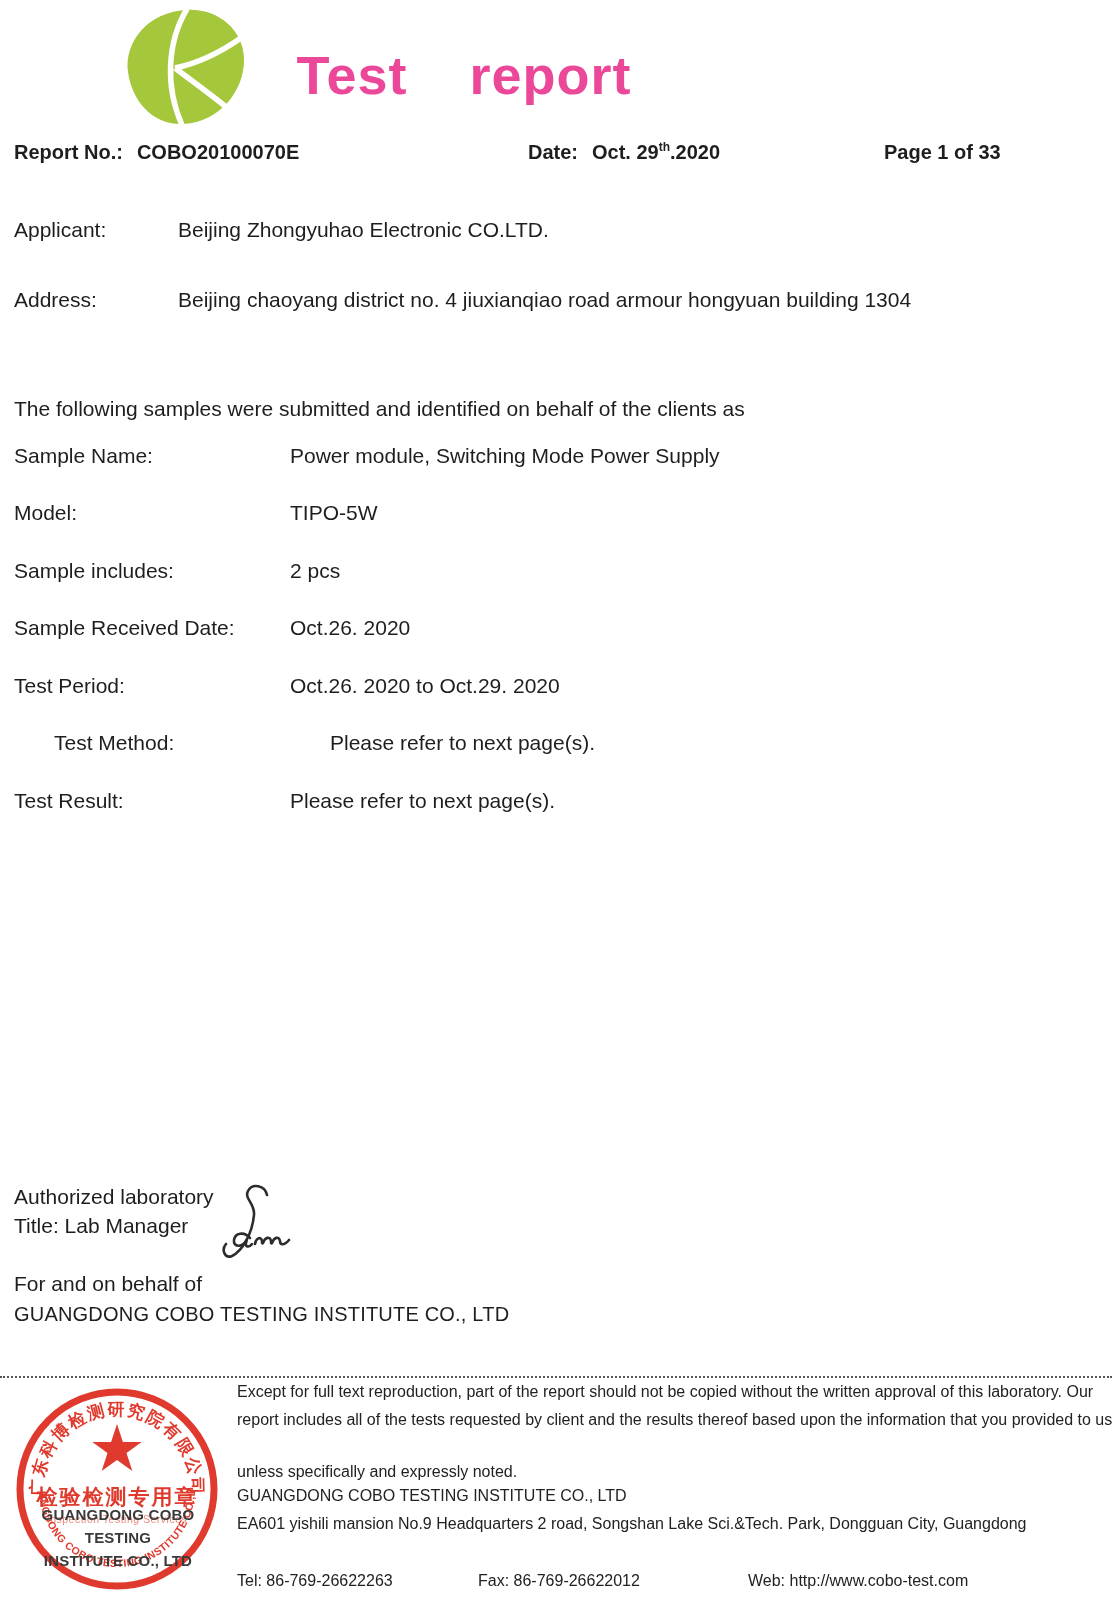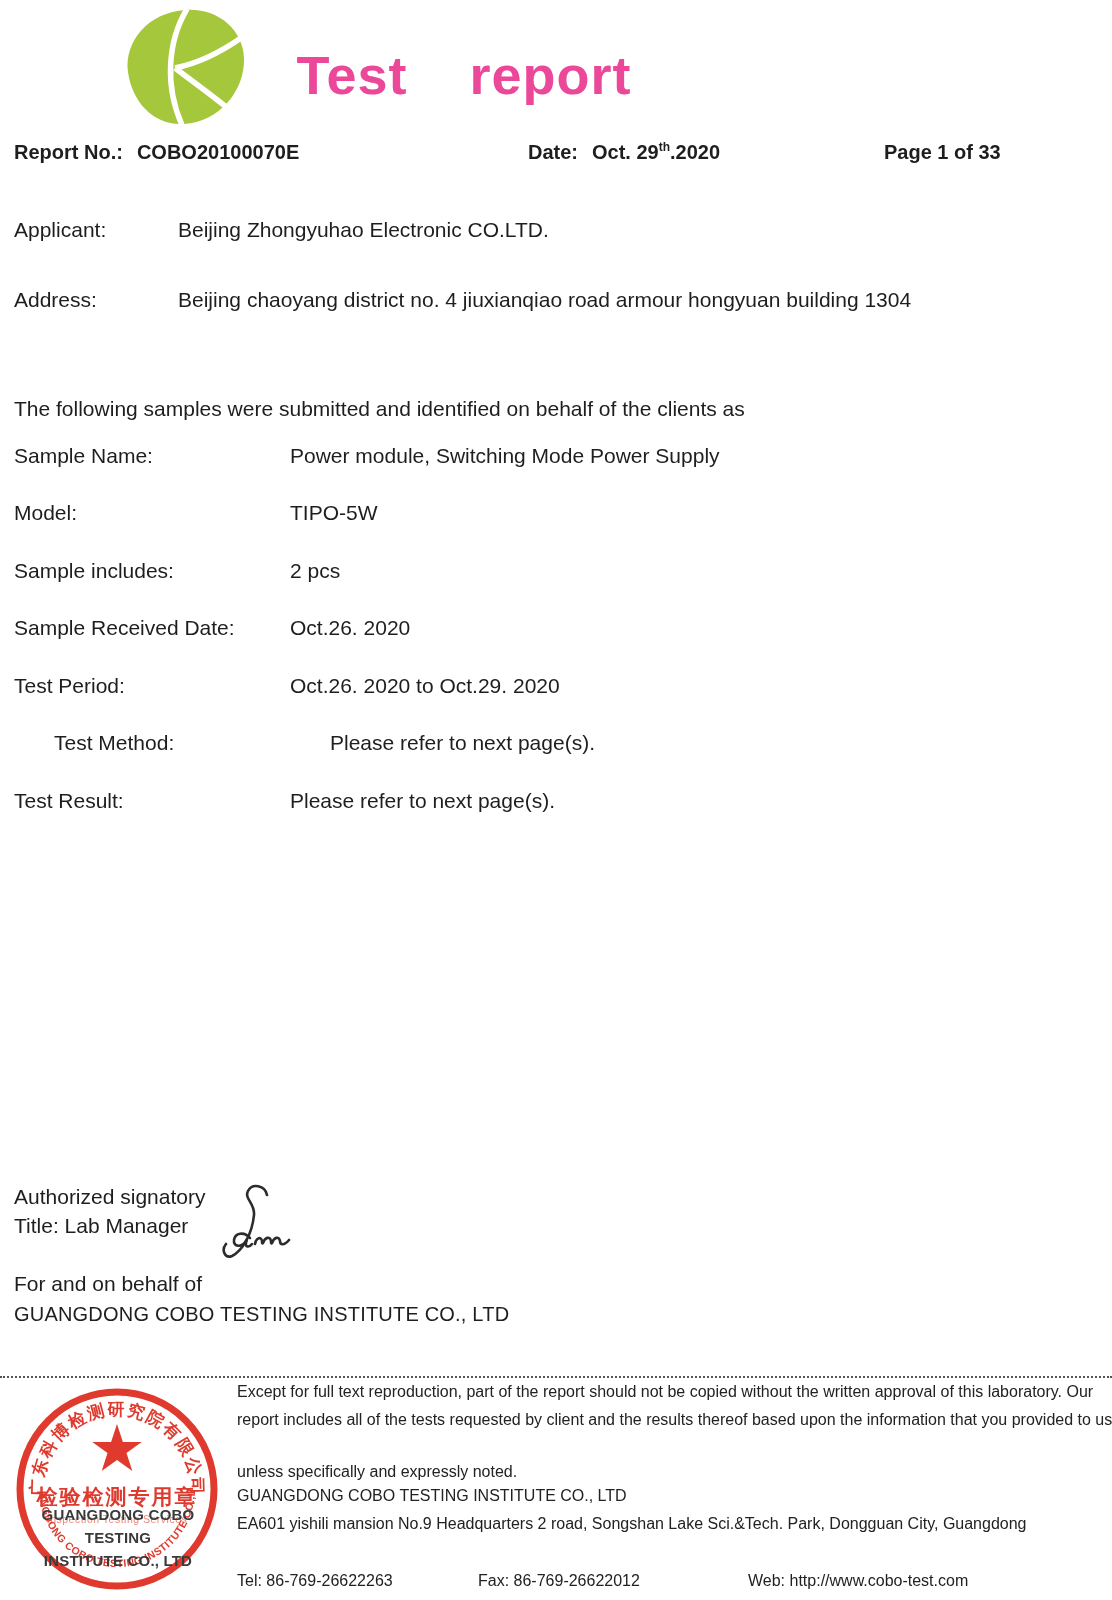--- a/index.html
+++ b/index.html
@@ -87,21 +87,21 @@
   <div class="abs row" style="top:674px;">
     <span class="lbl lbl-b">Test Period:</span><span>Oct.26. 2020 to Oct.29. 2020</span>
   </div>
   <div class="abs row" style="top:731px;margin-left:40px;">
     <span class="lbl lbl-b">Test Method:</span><span>Please refer to next page(s).</span>
   </div>
   <div class="abs row" style="top:789px;">
     <span class="lbl lbl-b">Test Result:</span><span>Please refer to next page(s).</span>
   </div>
 
-  <div class="abs sig-text" style="top:1185px;">Authorized signatory</div>
+  <div class="abs sig-text" style="top:1185px;">Authorized laboratory</div>
   <div class="abs sig-text" style="top:1214px;">Title: Lab Manager</div>
 
   <svg class="abs sig-svg" viewBox="0 0 100 84" aria-hidden="true">
     <g fill="none" stroke="#2c2c2c" stroke-width="2.6" stroke-linecap="round" stroke-linejoin="round">
       <path d="M 57,14 C 55,4 42,2 38,10 C 34,18 45,22 44,34 C 42,54 32,70 22,75 C 15,78 11,69 16,63"></path>
       <path d="M 40,57 C 34,50 25,52 24,59 C 23,66 32,67 36,60 C 37,58 37,58 36,62 C 35,66 39,67 42,63"></path>
       <path d="M 45,63 C 46,57 51,55 52,60 C 52,62 52,63 53,62 C 55,56 60,55 61,60 C 61,62 61,63 62,62 C 64,56 69,55 70,60 C 70,64 74,65 79,59"></path>
     </g>
   </svg>
 

